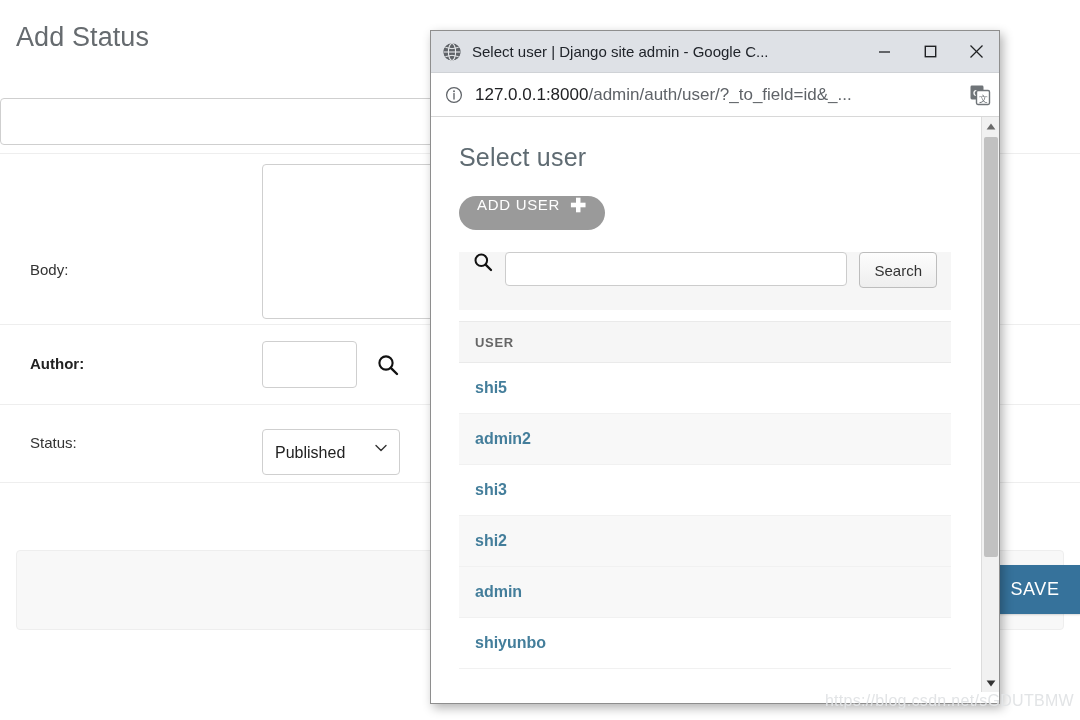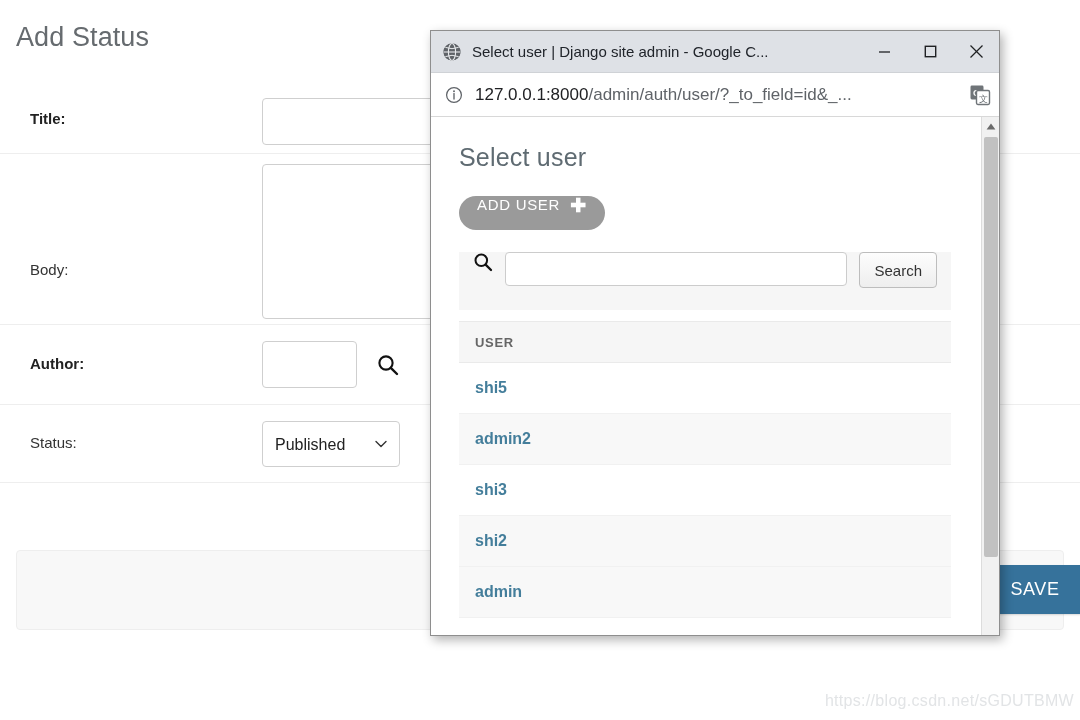--- a/index.html
+++ b/index.html
@@ -84,20 +84,21 @@
 
   .select-wrap { position:relative; display:inline-block; }
   .sel-status {
     width:138px; height:46px;
     border:1px solid #cfcfcf; border-radius:4px; background:#fff;
     font-size:16px; color:#222;
     padding:4px 30px 4px 12px;
     -webkit-appearance:none; appearance:none;
     outline:none;
     font-family:"Liberation Sans", sans-serif;
+    margin-top:8px;
   }
   .sel-arrow {
     position:absolute; right:13px; top:50%; margin-top:-4px;
     pointer-events:none; width:12px; height:8px;
   }
 
   .submit-row {
     position:absolute; left:16px; top:550px;
     width:1048px; height:80px;
     background:#f8f8f8; border:1px solid #eeeeee; border-radius:4px;
@@ -110,21 +111,21 @@
     font-size:18px; letter-spacing:0.6px;
     padding:0 22px;
     cursor:pointer;
     font-family:"Liberation Sans", sans-serif;
     box-shadow:0 1px 2px rgba(0,0,0,.15);
   }
 
   
   .chrome-win {
     position:absolute; left:430px; top:30px;
-    width:570px; height:606px;
+    width:570px; height:674px;
     background:#fff;
     border:1px solid #8e8e8e;
     box-shadow:3px 4px 10px rgba(0,0,0,.30);
     overflow:hidden;
   }
   .titlebar {
     height:42px; background:#dee1e6;
     display:flex; align-items:center;
     border-bottom:1px solid #cfd2d6;
     position:relative;
@@ -249,21 +250,20 @@
 
 <div id="root">
 
   <div class="bg-page">
 
     <div class="page-title">Add Status</div>
 
     <div class="form-wrap">
 
       <div class="form-row row-title">
-        <div class="lbl req">Title:</div>
         <div class="fld">
           <input class="inp-text" type="text" value="" style="">
         </div>
       </div>
 
       <div class="form-row row-body">
         <div class="lbl">Body:</div>
         <div class="fld">
           <textarea class="inp-area" style=""></textarea>
         </div>

